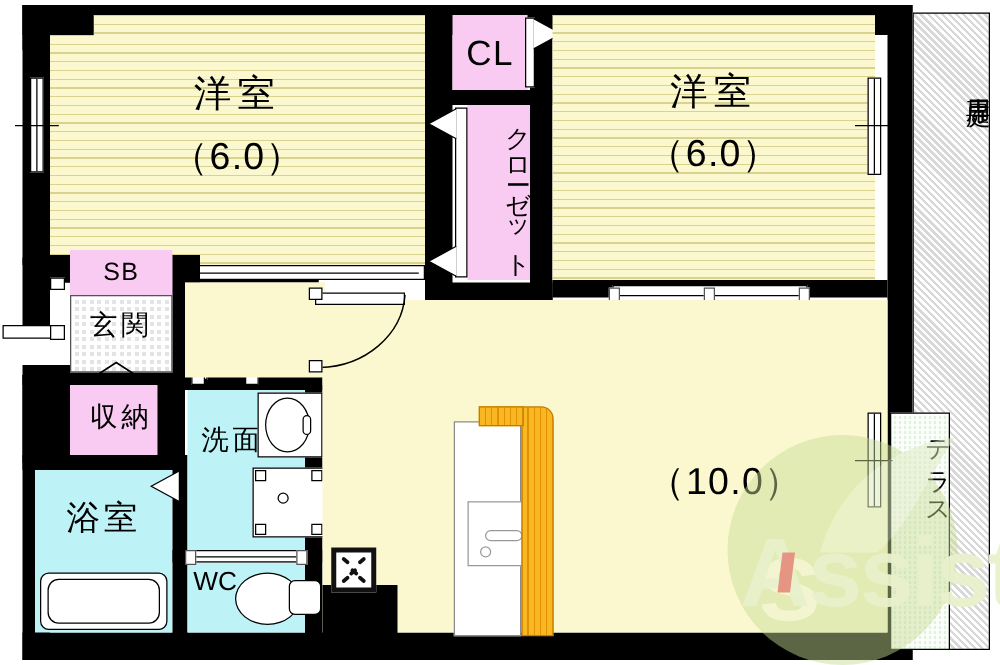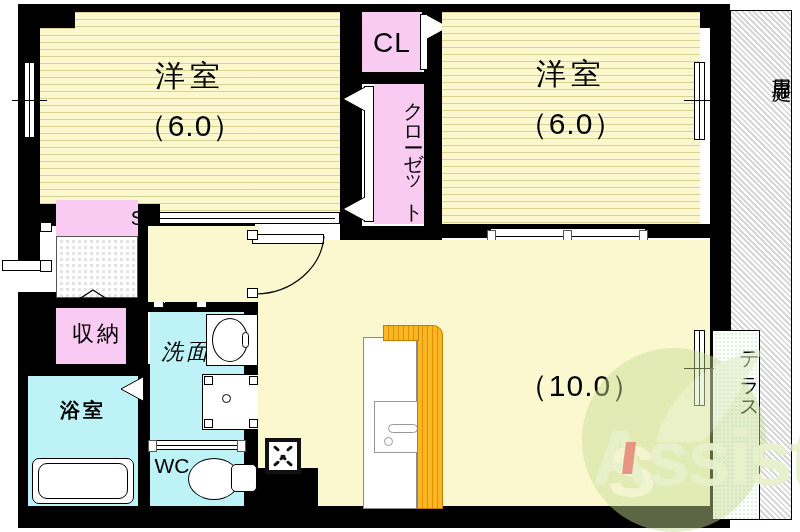--- a/index.html
+++ b/index.html
@@ -60,21 +60,21 @@
     color:#000;
     white-space:nowrap;
     text-align:center;
     line-height:1.05;
     pointer-events:none;
   }
   .lbl-room{font-size:30px;letter-spacing:5px;font-weight:400;}
   .lbl-area{font-size:30px;letter-spacing:1px;}
   .lbl-ldk{font-size:31px;letter-spacing:4px;}
   .lbl-md{font-size:20px;letter-spacing:3px;}
-  .lbl-sm{font-size:17px;letter-spacing:1px;padding-left:48px;}
+  .lbl-sm{font-size:17px;letter-spacing:1px;}
   .lbl-cl{font-size:28px;letter-spacing:1px;}
   .vert{
     writing-mode:vertical-rl;
     text-orientation:upright;
     letter-spacing:2px;
   }
 
   
   .win-v{
     position:absolute;
@@ -213,53 +213,54 @@
   </div>
 
   <div class="abs wall" style="left:40px;top:204px;width:120px;height:22px;"></div>
   <div class="abs wall" style="left:126px;top:204px;width:22px;height:96px;"></div>
   <div class="abs wall" style="left:18px;top:292px;width:130px;height:16px;"></div>
 
   <div class="abs fill-closet" style="left:56px;top:200px;width:82px;height:36px;"></div>
   <div class="lbl lbl-sm" style="left:56px;top:208px;width:82px;font-size:20px;">SB</div>
 
   <div class="abs fill-genkan" style="left:56px;top:236px;width:82px;height:62px;border:1px solid #555;"></div>
+  <div class="lbl lbl-md" style="left:56px;top:248px;width:82px;font-size:22px;">玄関</div>
 
   <svg class="abs" style="left:70px;top:288px;width:46px;height:16px;" viewBox="0 0 46 16">
     <polyline points="3,15 23,2 43,15" fill="none" stroke="#000" stroke-width="1.4"></polyline>
   </svg>
 
   <div class="leaf" style="left:2px;top:260px;width:44px;height:11px;"></div>
   <svg class="abs" style="left:0px;top:224px;width:48px;height:48px;" viewBox="0 0 48 48">
     <path d="M46 46 A46 46 0 0 0 46 2" fill="none" stroke="#000" stroke-width="1.2"></path>
   </svg>
   <div class="fx" style="left:40px;top:222px;width:12px;height:10px;"></div>
   <div class="fx" style="left:40px;top:260px;width:12px;height:12px;"></div>
 
   <div class="abs fill-closet" style="left:56px;top:308px;width:82px;height:62px;"></div>
   <div class="lbl lbl-md" style="left:56px;top:322px;width:82px;font-size:22px;">収納</div>
   <div class="abs wall" style="left:18px;top:300px;width:38px;height:70px;"></div>
   <div class="abs wall" style="left:126px;top:300px;width:22px;height:72px;"></div>
 
   <div class="abs wall" style="left:18px;top:364px;width:130px;height:12px;"></div>
   <div class="abs fill-wet" style="left:28px;top:376px;width:110px;height:130px;"></div>
-  <div class="lbl lbl-md" style="left:28px;top:400px;width:110px;font-size:20px;font-weight:bold;">浴室</div>
+  <div class="lbl lbl-md" style="left:28px;top:400px;width:110px;font-size:27px;">浴室</div>
 
   <div class="fx" style="left:32px;top:458px;width:102px;height:46px;border-radius:7px;"></div>
   <div class="fx" style="left:38px;top:463px;width:90px;height:36px;border-radius:9px;border:1px solid #000;"></div>
   <div class="abs wall" style="left:138px;top:364px;width:12px;height:144px;"></div>
 
   <svg class="abs" style="left:118px;top:376px;width:26px;height:26px;" viewBox="0 0 26 26">
     <polyline points="25,1 3,13 25,25" fill="#ffffff" stroke="#000" stroke-width="1"></polyline>
   </svg>
 
   <div class="abs wall" style="left:244px;top:308px;width:14px;height:200px;"></div>
   <div class="abs wall" style="left:138px;top:300px;width:120px;height:12px;"></div>
   <div class="abs fill-wet" style="left:150px;top:312px;width:94px;height:128px;"></div>
-  <div class="lbl lbl-md" style="left:146px;top:340px;width:80px;font-size:22px;font-style:italic;">洗面</div>
+  <div class="lbl lbl-md" style="left:146px;top:340px;width:80px;font-size:22px;">洗面</div>
 
   <div class="fx" style="left:206px;top:314px;width:52px;height:52px;"></div>
   <div class="fx fx-round" style="left:212px;top:318px;width:36px;height:44px;"></div>
   <div class="fx" style="left:242px;top:332px;width:7px;height:16px;border-radius:4px;"></div>
 
   <div class="fx" style="left:202px;top:374px;width:58px;height:56px;"></div>
   <div class="fx fx-round" style="left:222px;top:394px;width:9px;height:9px;"></div>
   <div class="fx" style="left:204px;top:376px;width:9px;height:9px;"></div>
   <div class="fx" style="left:249px;top:376px;width:9px;height:9px;"></div>
   <div class="fx" style="left:204px;top:419px;width:9px;height:9px;"></div>

